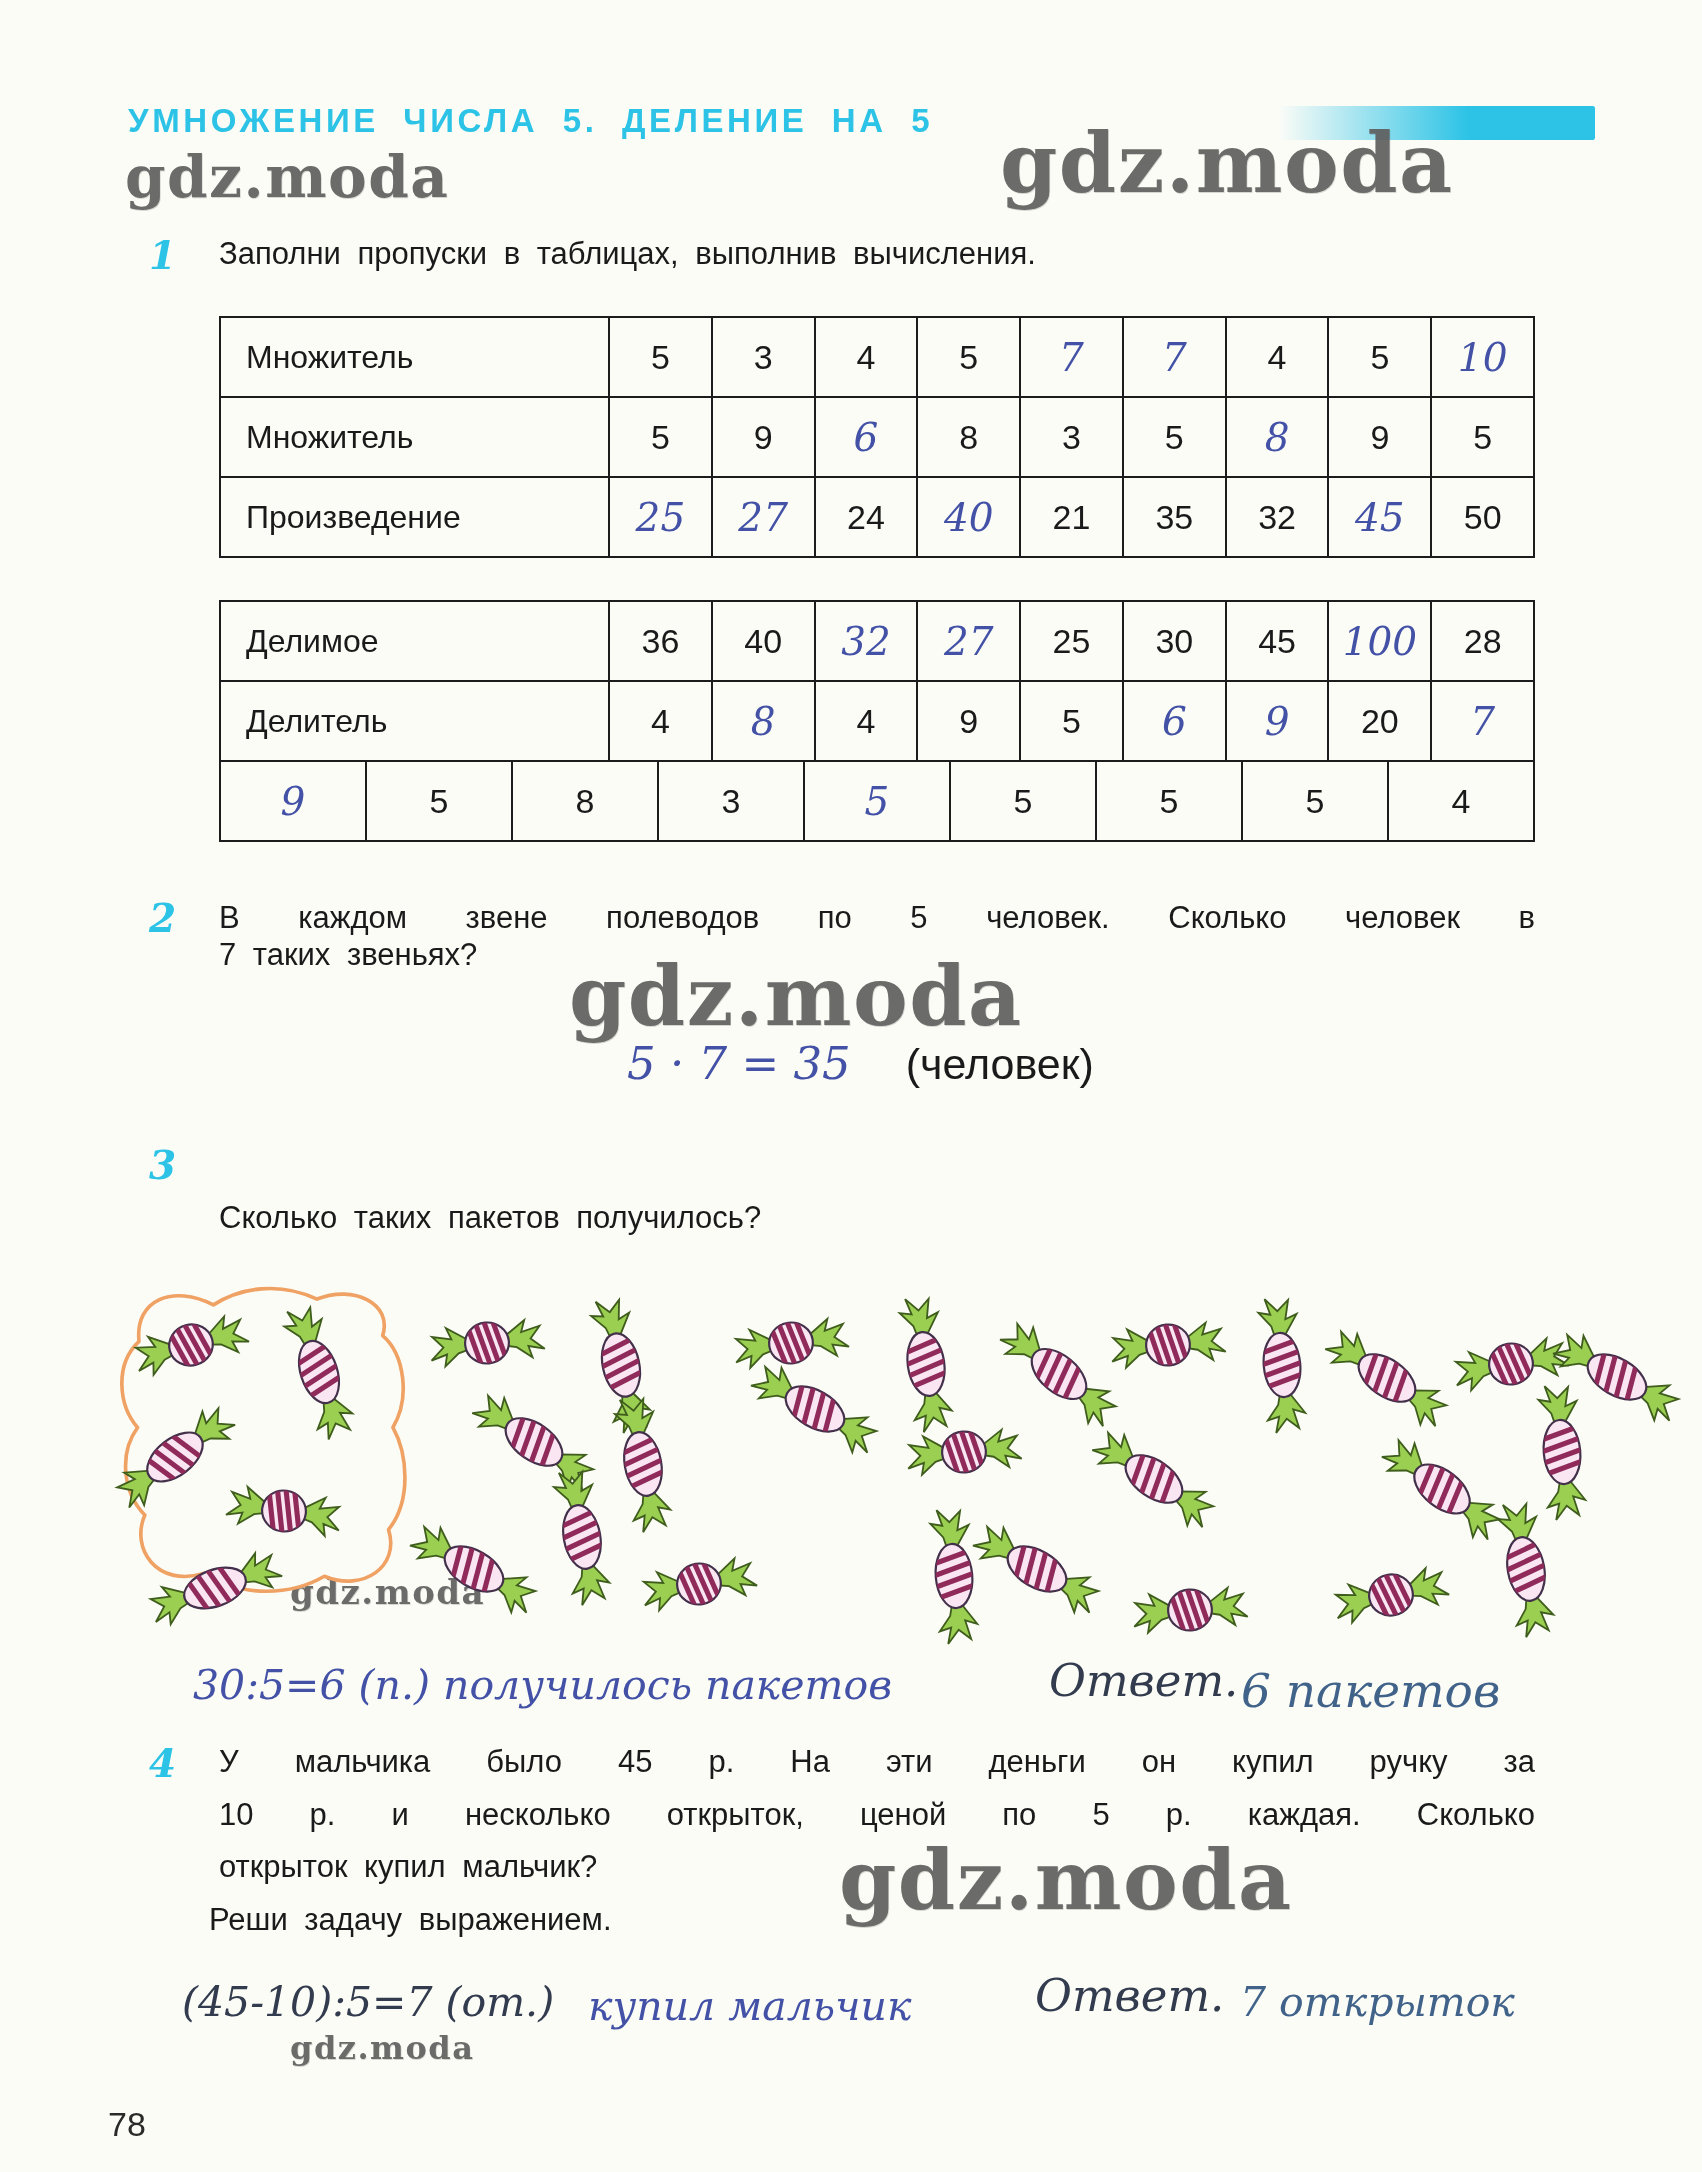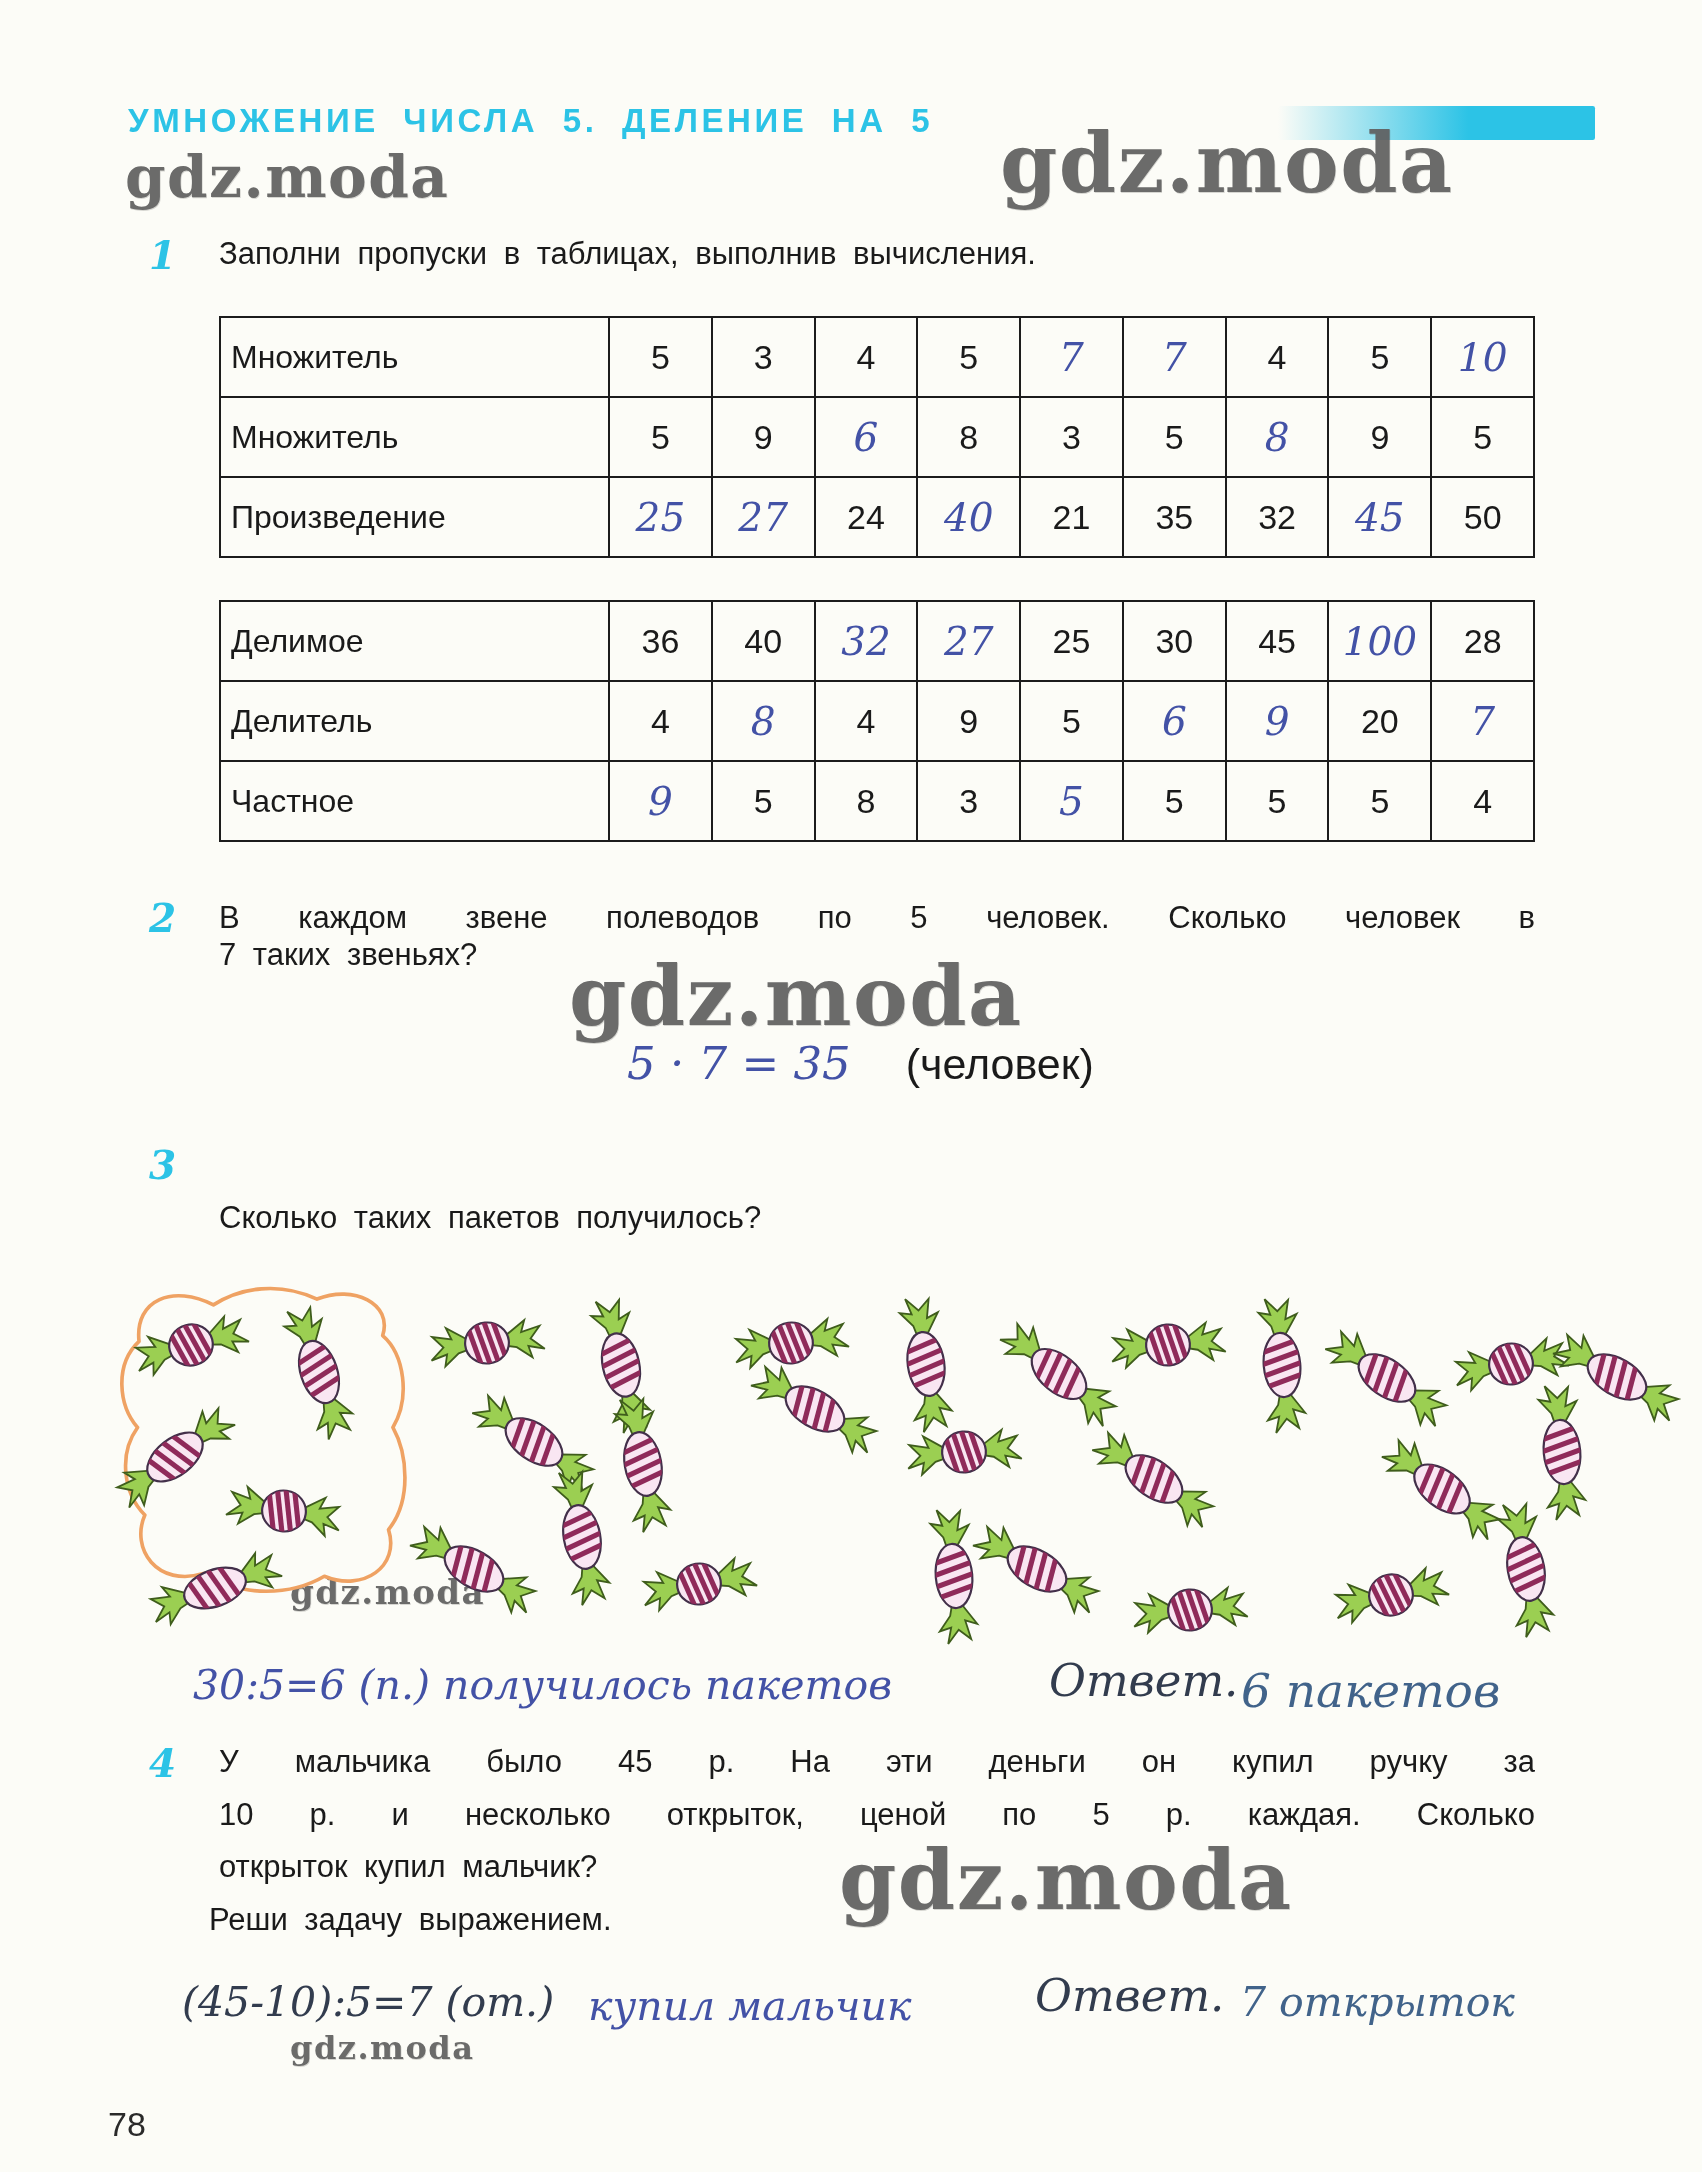--- a/index.html
+++ b/index.html
@@ -14,21 +14,21 @@
       text-shadow:0.7px 0.7px 0 #2e2e2e33;}
 
   .tnum{font-family:"DejaVu Serif",serif;font-style:italic;font-weight:bold;font-size:39px;color:var(--accent);width:51px;text-align:center;}
   .ptext{font-size:31px;color:var(--ink);word-spacing:8px;white-space:nowrap;}
   .jline{width:1316px;text-align:justify;text-align-last:justify;white-space:normal;}
 
   .mtable{width:1316px;border:2.9px solid var(--tborder);box-sizing:border-box;background:transparent;}
   .trow{display:flex;height:78px;border-top:2.2px solid var(--tborder);}
   .trow:first-child{border-top:none;}
   .tcell{display:flex;align-items:center;box-sizing:border-box;}
-  .tlabel{flex:0 0 389px;padding-left:10px;border-right:2.2px solid var(--tborder);font-size:32px;color:var(--ink);text-align:center;}
+  .tlabel{flex:0 0 389px;padding-left:25px;border-right:2.2px solid var(--tborder);font-size:32px;color:var(--ink);text-align:center;}
   .tval{flex:1 1 0;justify-content:center;border-right:2.2px solid var(--tborder);font-size:34px;color:var(--ink);}
   .tval:last-child{border-right:none;}
   .tval.hw{font-family:"DejaVu Serif",serif;font-style:italic;font-size:39px;color:var(--hand);}
 
   .hwrite{font-family:"DejaVu Serif",serif;font-style:italic;white-space:nowrap;}
   .hw-blue{color:var(--hand);}
   .hw-dark{color:var(--handdark);}
   .hw-ans{color:var(--ansblue);}
 
   .candy{position:absolute;}
@@ -108,21 +108,20 @@
         <div class="tcell tval hw">8</div>
         <div class="tcell tval">4</div>
         <div class="tcell tval">9</div>
         <div class="tcell tval">5</div>
         <div class="tcell tval hw">6</div>
         <div class="tcell tval hw">9</div>
         <div class="tcell tval">20</div>
         <div class="tcell tval hw">7</div>
       </div>
       <div class="trow">
-        <div class="tcell tlabel">Частное</div>
         <div class="tcell tval hw">9</div>
         <div class="tcell tval">5</div>
         <div class="tcell tval">8</div>
         <div class="tcell tval">3</div>
         <div class="tcell tval hw">5</div>
         <div class="tcell tval">5</div>
         <div class="tcell tval">5</div>
         <div class="tcell tval">5</div>
         <div class="tcell tval">4</div>
       </div>

